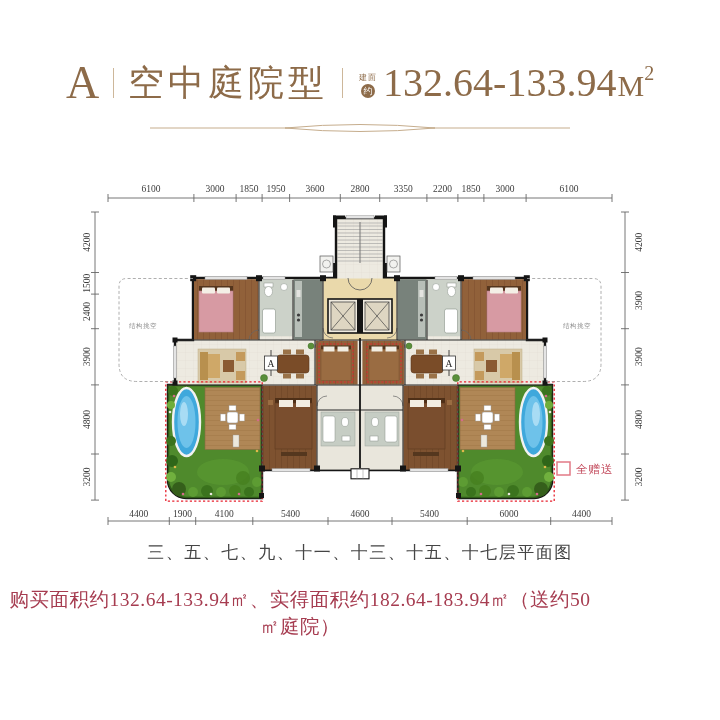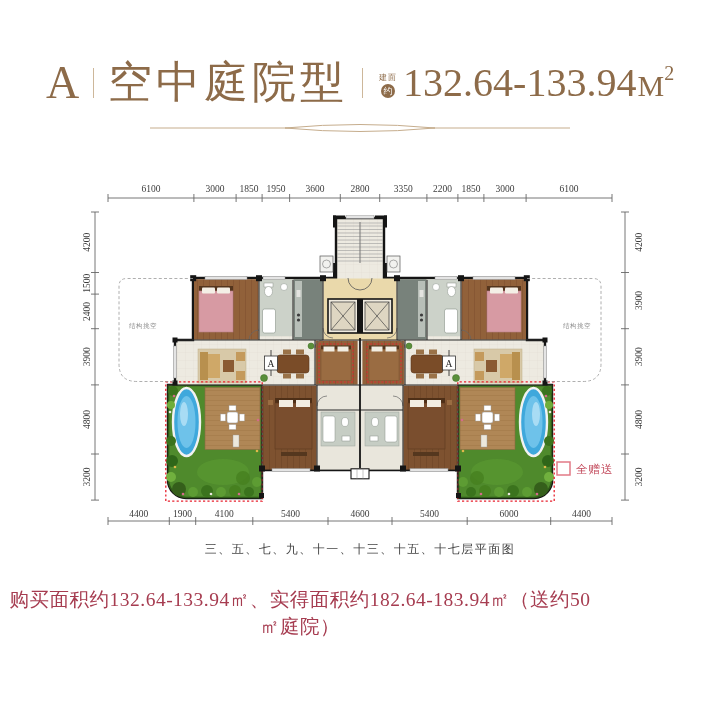--- a/index.html
+++ b/index.html
@@ -3,36 +3,36 @@
 <meta charset="utf-8">
 <style>
   html,body{margin:0;padding:0;background:#fff;}
   .page{position:relative;width:720px;height:720px;background:#ffffff;overflow:hidden;
         font-family:"Liberation Serif",serif;}
   
   .header{position:absolute;left:0;top:52px;width:720px;height:62px;
           display:flex;align-items:center;justify-content:center;color:#8d6b49;}
   .unit-letter{font-size:46px;line-height:1;}
   .vbar{width:1px;height:30px;background:#cdb79a;margin:0 14px;}
-  .unit-type{font-size:44px;letter-spacing:4px;line-height:1;font-family:"Liberation Serif",serif;}
+  .unit-type{font-size:36px;letter-spacing:4px;line-height:1;font-family:"Liberation Serif",serif;}
   .badge{display:flex;flex-direction:column;align-items:center;margin:6px 6px 0 2px;}
   .badge-top{font-size:8px;letter-spacing:1px;line-height:1;}
   .badge-circle{margin-top:2px;width:14px;height:14px;border-radius:50%;background:#8d6b49;
                 color:#fff;font-size:9px;line-height:14px;text-align:center;}
   .area-wrap{display:flex;align-items:baseline;}
   .area-value{font-size:40px;letter-spacing:0;line-height:1;font-family:Liberation Serif, serif;}
   .area-m{font-size:30px;margin-left:1px;}
   .area-sup{font-size:20px;position:relative;top:-16px;}
   
   .divider{position:absolute;left:150px;top:119px;}
   
   .plan{position:absolute;left:65px;top:160px;}
   
   .caption{position:absolute;left:0;top:541px;width:720px;text-align:center;
-           font-size:12px;letter-spacing:1.5px;color:#454545;
+           font-size:17px;letter-spacing:1.5px;color:#454545;
            font-family:"Liberation Sans",sans-serif;}
   .footer-note{position:absolute;left:0;top:586px;width:600px;text-align:center;
            font-size:19.5px;letter-spacing:.5px;color:#a63c50;font-family:"Liberation Serif",serif;}
   
   .dim{font-family:"Liberation Serif",serif;font-size:9.5px;fill:#3c3c3c;}
   .voidlbl{font-family:"Liberation Sans",sans-serif;font-size:6.5px;fill:#8f8f8f;letter-spacing:.5px;}
   .amark{font-family:"Liberation Serif",serif;font-size:9.5px;fill:#222;}
   .legend-t{font-family:"Liberation Sans",sans-serif;font-size:11.5px;fill:#c2485a;letter-spacing:1px;}
 </style>
 </head>

